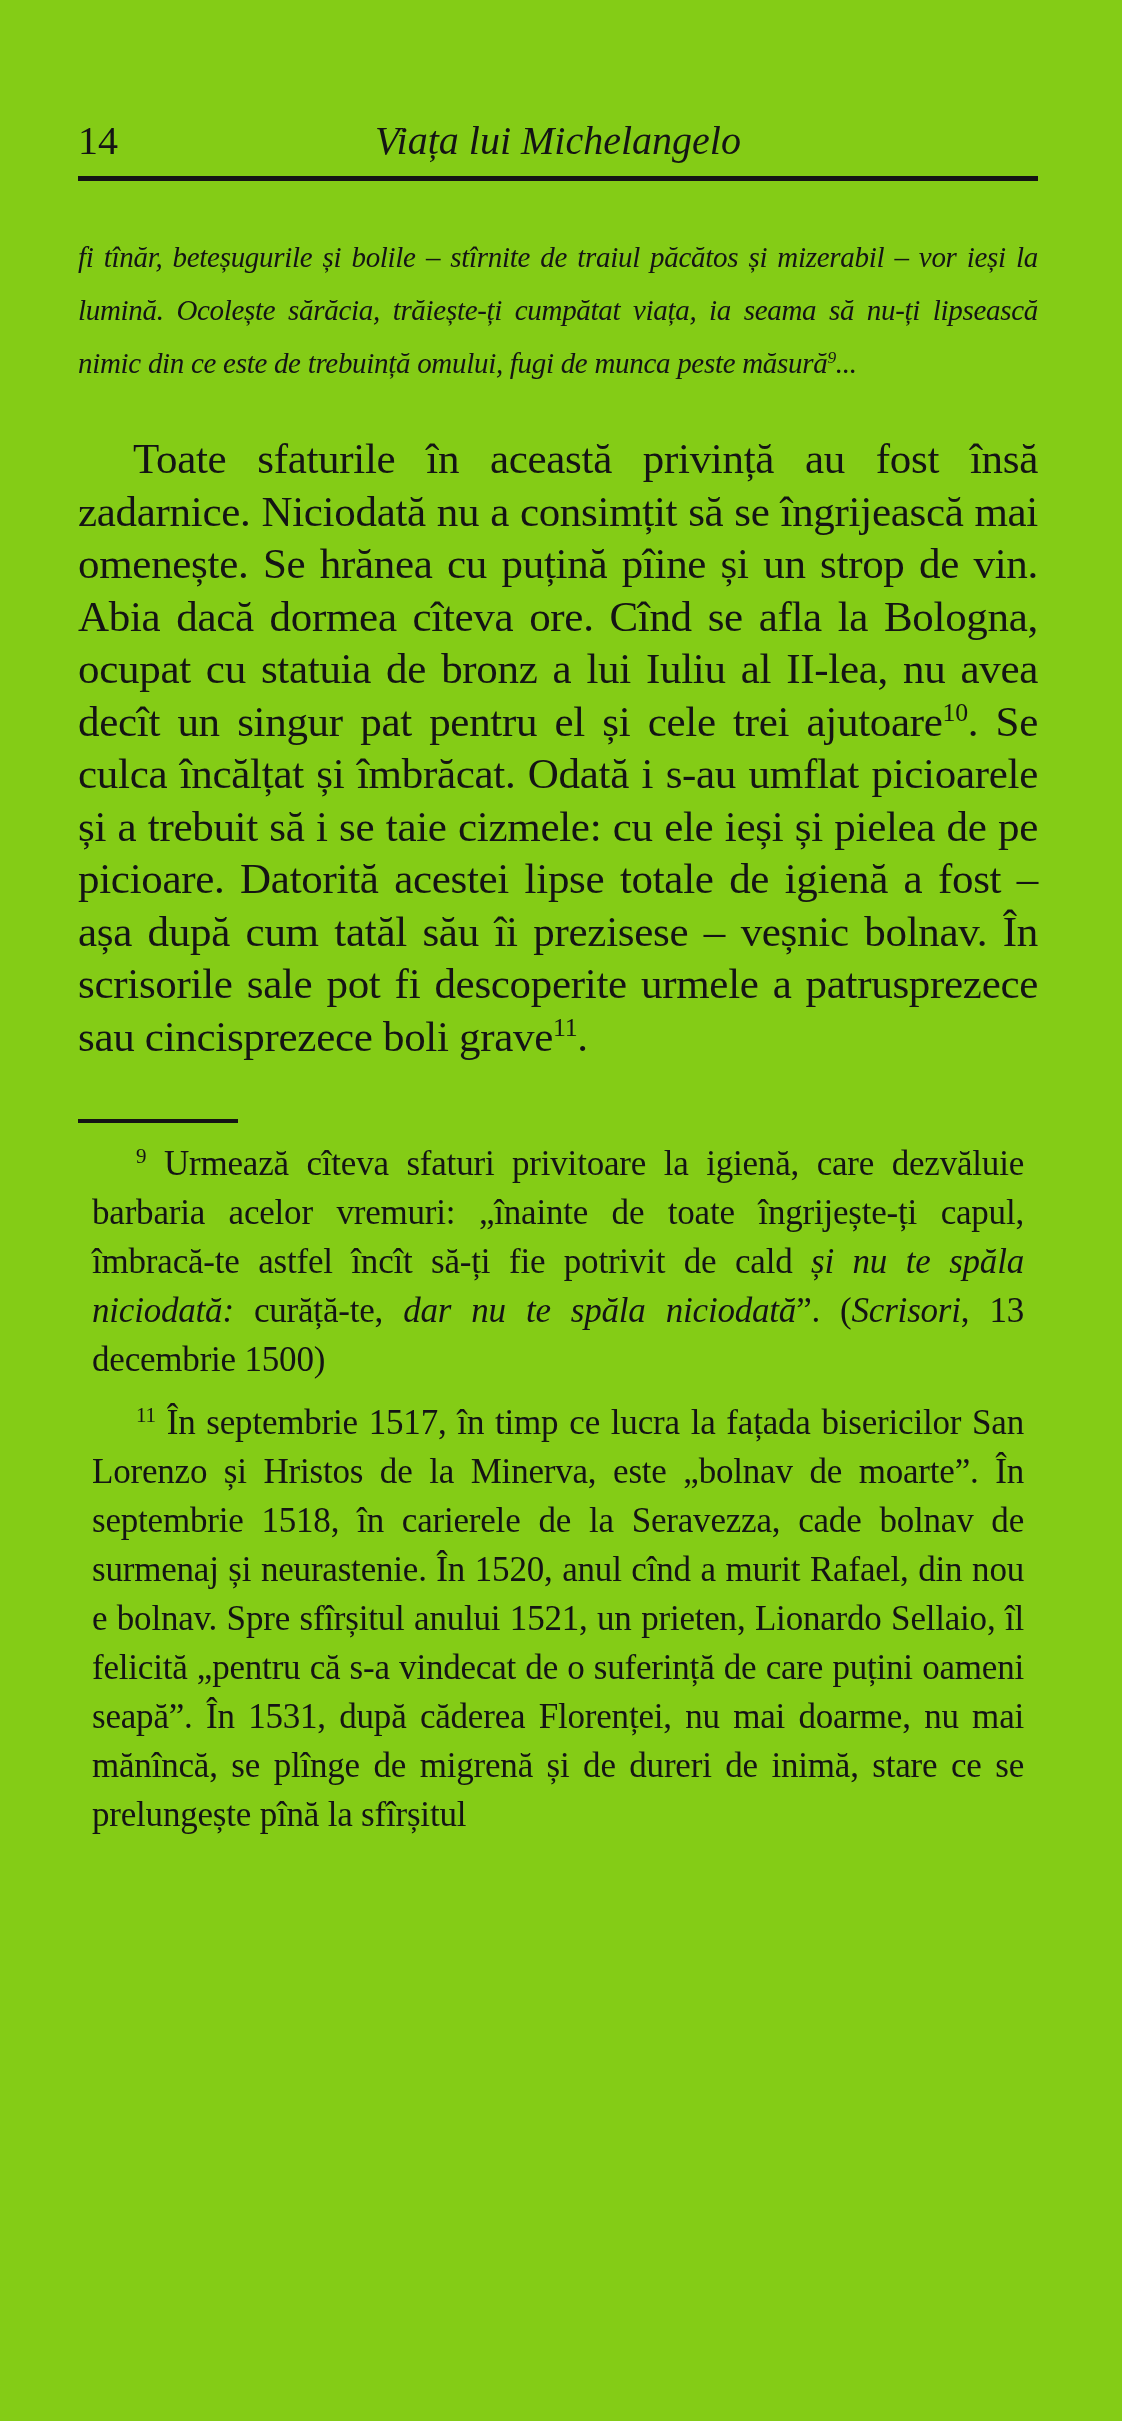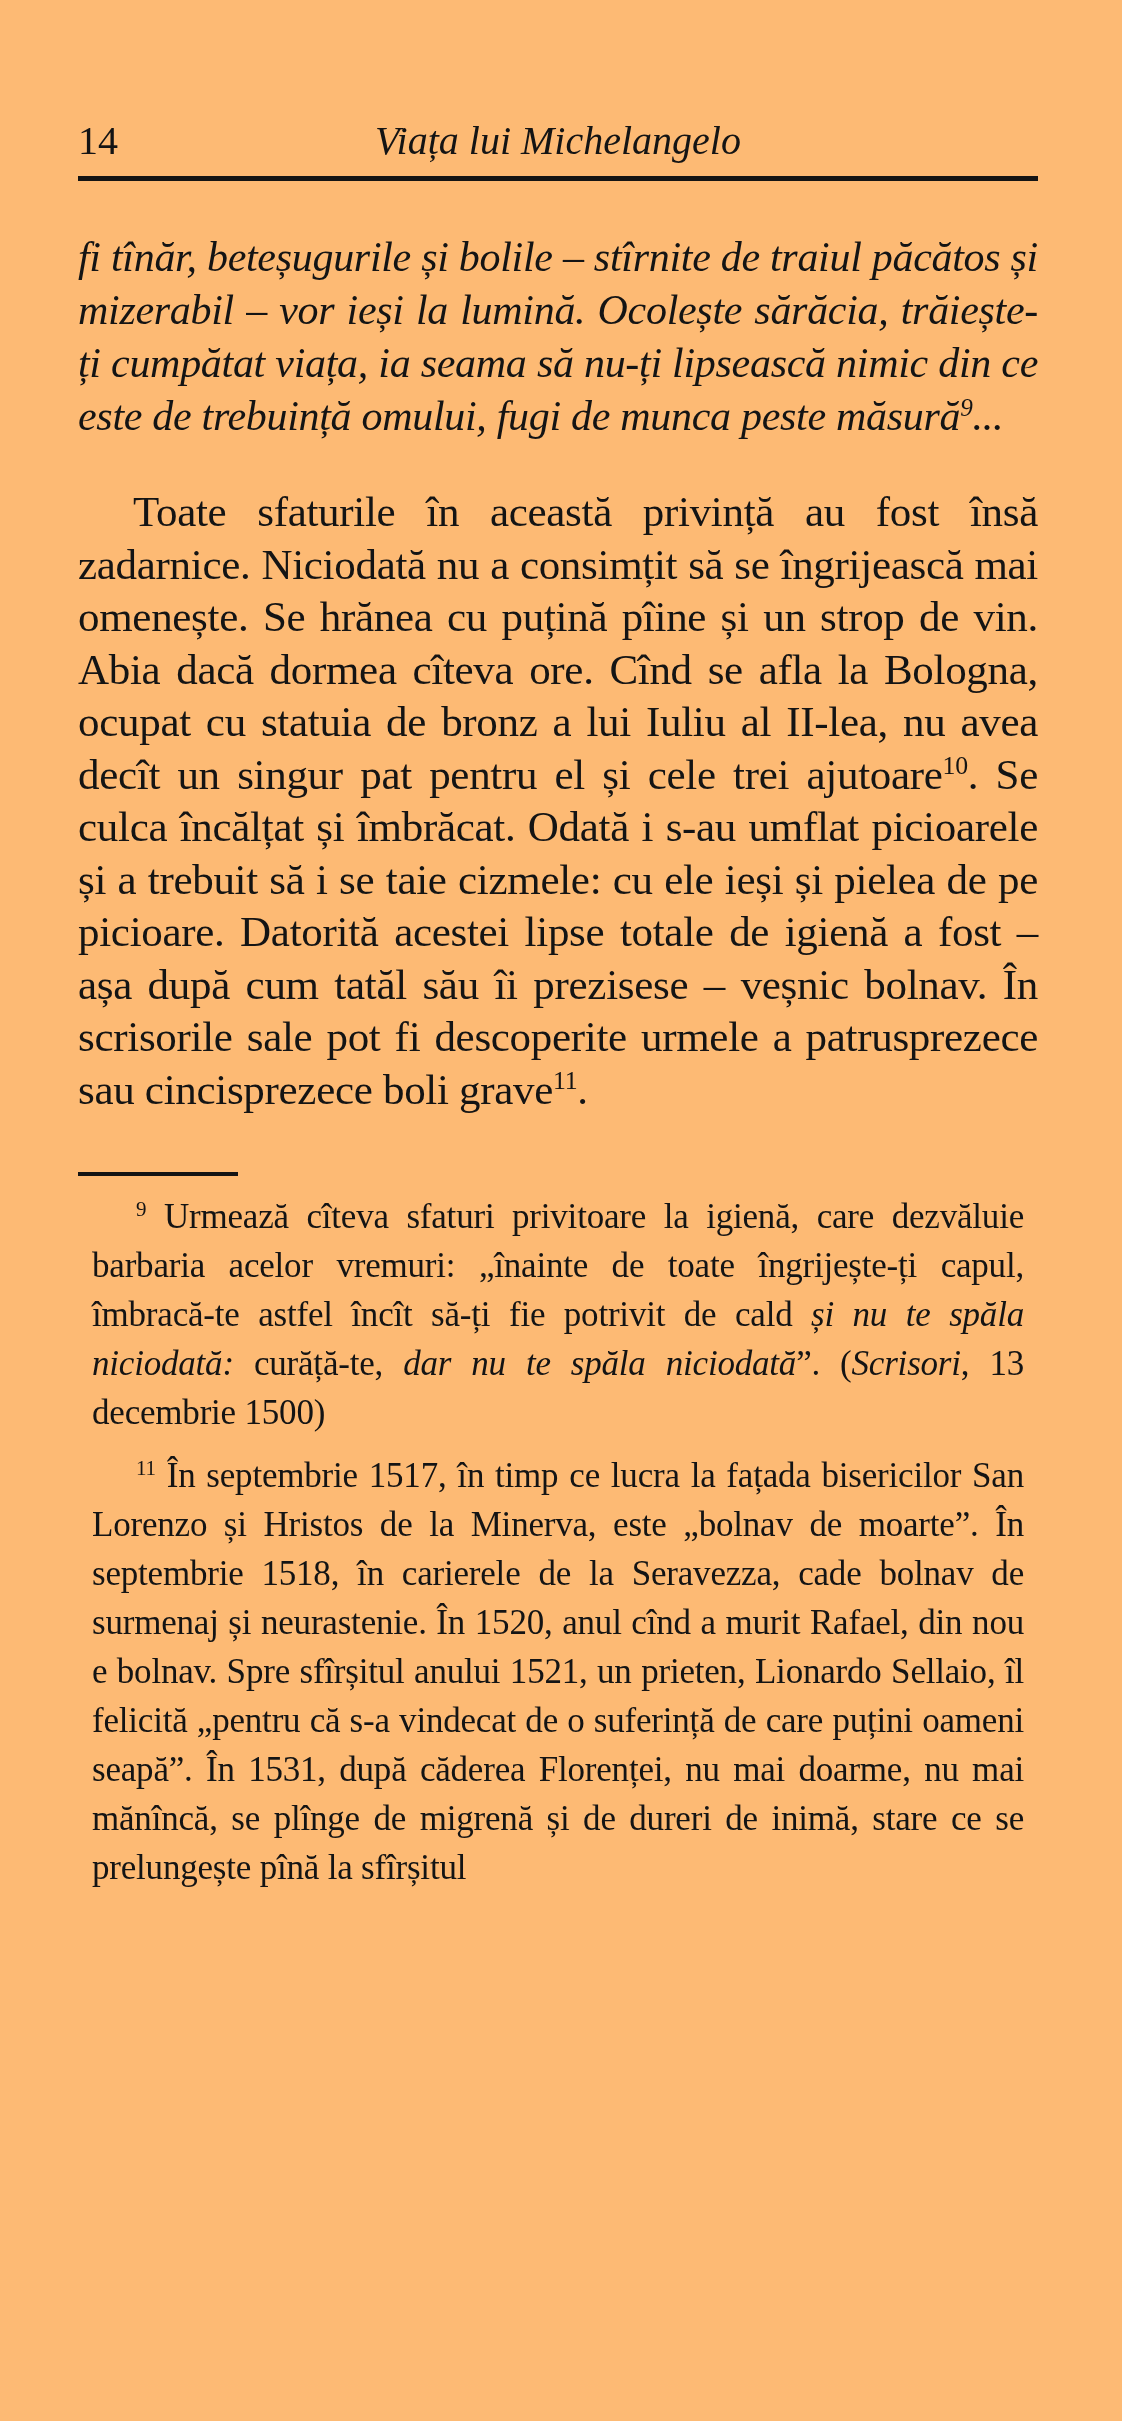--- a/index.html
+++ b/index.html
@@ -5,21 +5,21 @@
   html, body {
     margin: 0;
     padding: 0;
     background: #ffffff;
   }
   .page {
     position: relative;
     width: 1122px;
     height: 2421px;
     margin: 0 auto;
-    background: #fdba74;
+    background: #84cc16;
     color: #141414;
     font-family: "Liberation Serif", "DejaVu Serif", serif;
     box-sizing: border-box;
     padding: 118px 84px 0 78px;
     overflow: hidden;
   }
   
   .header {
     position: relative;
     height: 46px;
@@ -43,21 +43,21 @@
   }
   .header-rule {
     border: none;
     border-top: 5px solid #141414;
     margin: 12px 0 0 0;
   }
   
   .quote {
     margin-top: 50px;
     font-style: italic;
-    font-size: 42px;
+    font-size: 29px;
     line-height: 53px;
     text-align: justify;
     letter-spacing: -0.3px;
   }
   
   .body-par {
     font-size: 43px;
     line-height: 52.5px;
     text-align: justify;
     text-indent: 55px;

